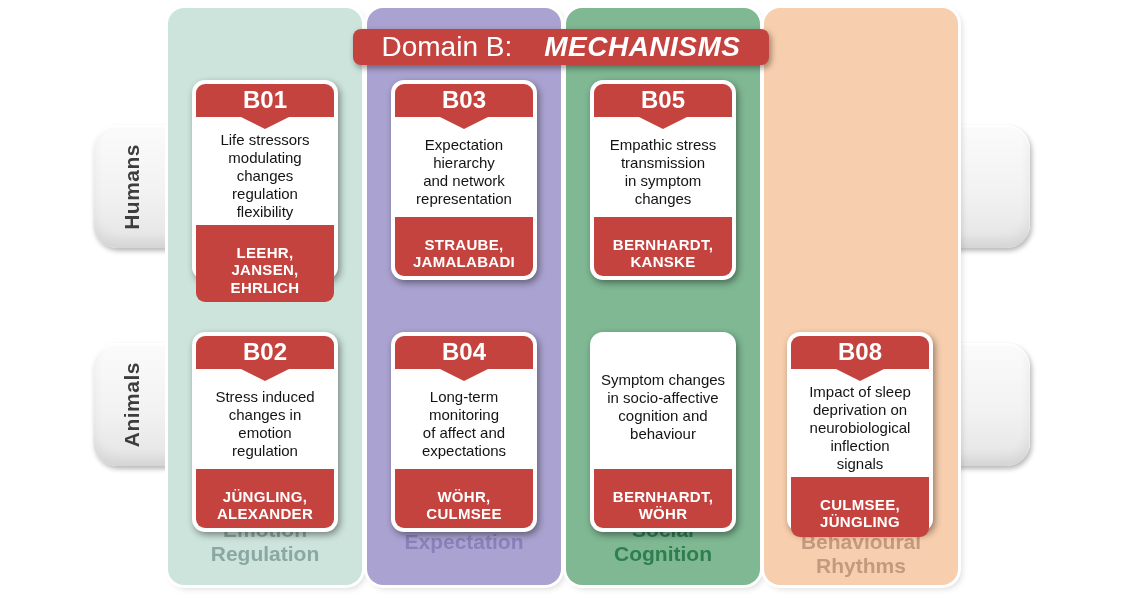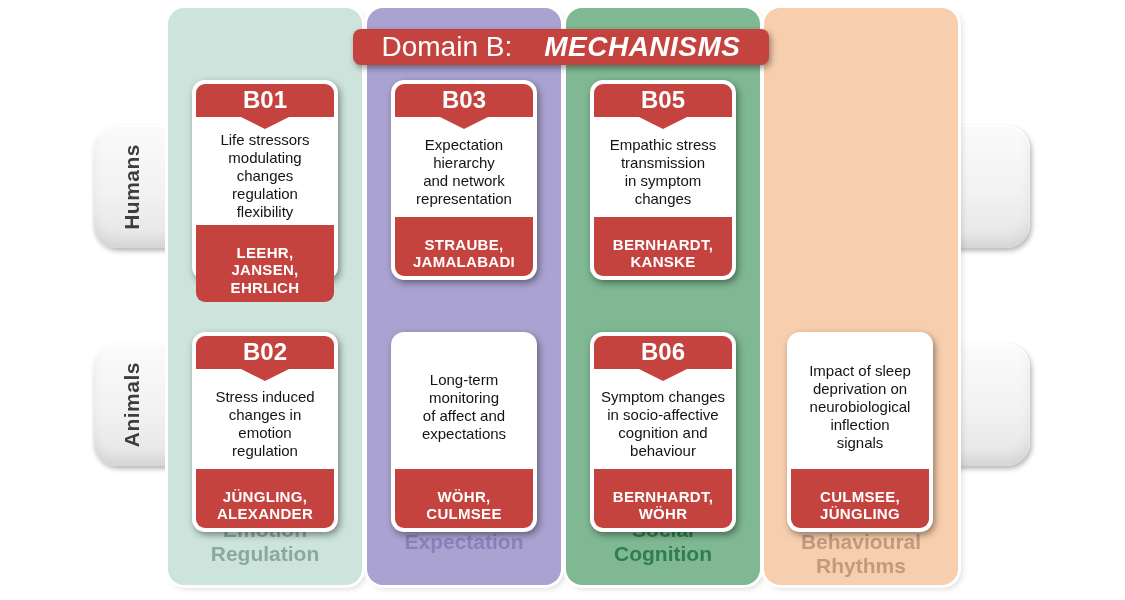--- a/index.html
+++ b/index.html
@@ -177,46 +177,47 @@
   <div class="card cc2 rr1">
     <div class="card-head">B03</div>
     <div class="card-body">Expectation
 hierarchy
 and network
 representation</div>
     <div class="card-foot">STRAUBE,
 JAMALABADI</div>
   </div>
   <div class="card cc2 rr2">
+    <div class="card-head">B04</div>
     <div class="card-body">Long-term
 monitoring
 of affect and
 expectations</div>
     <div class="card-foot">WÖHR,
 CULMSEE</div>
   </div>
   <div class="card cc3 rr1">
     <div class="card-head">B05</div>
     <div class="card-body">Empathic stress
 transmission
 in symptom
 changes</div>
     <div class="card-foot">BERNHARDT,
 KANSKE</div>
   </div>
   <div class="card cc3 rr2">
-    <div class="card-head">B06</div>
     <div class="card-body">Symptom changes
 in socio-affective
 cognition and
 behaviour</div>
     <div class="card-foot">BERNHARDT,
 WÖHR</div>
   </div>
   <div class="card cc4 rr2">
+    <div class="card-head">B08</div>
     <div class="card-body">Impact of sleep
 deprivation on
 neurobiological
 inflection
 signals</div>
     <div class="card-foot">CULMSEE,
 JÜNGLING</div>
   </div>
 
 </div>

